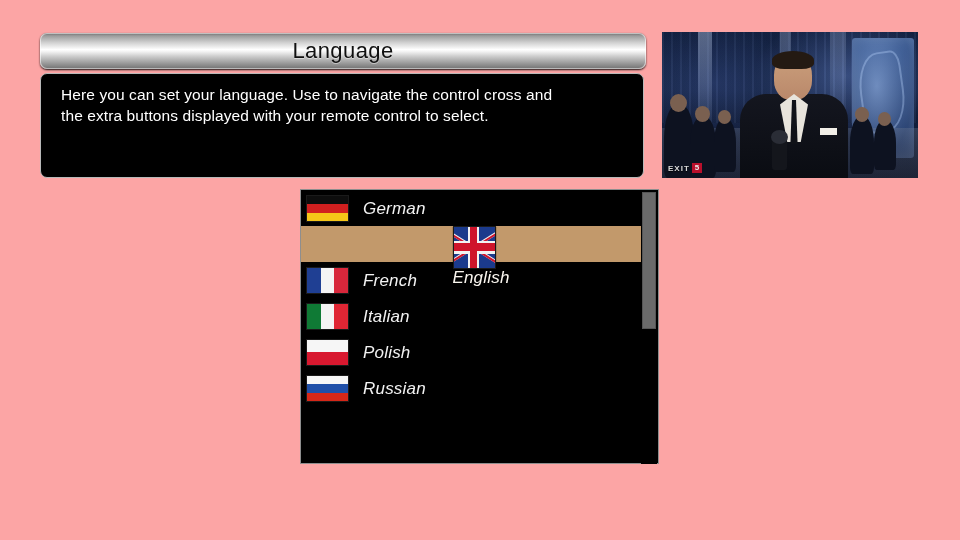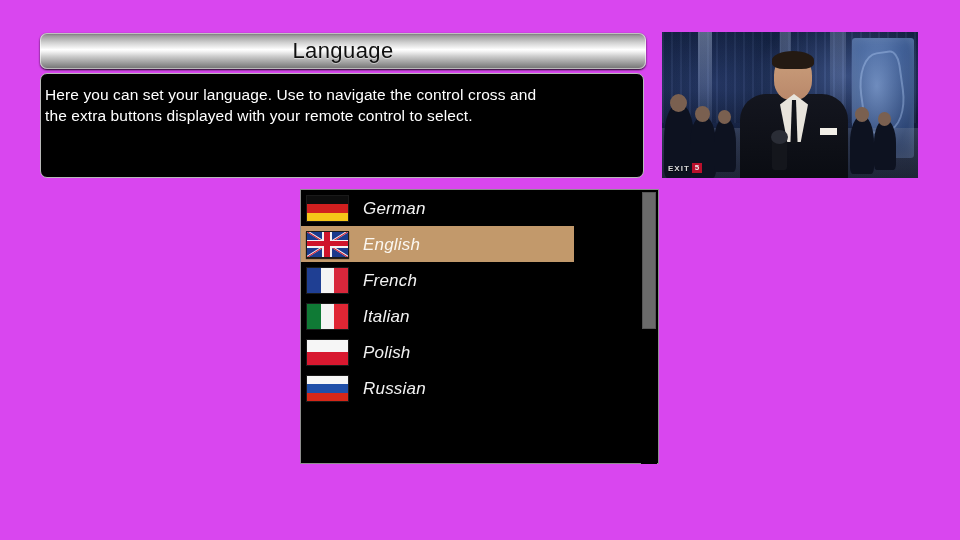--- a/index.html
+++ b/index.html
@@ -11,21 +11,21 @@
     width: 960px;
     height: 540px;
     overflow: hidden;
     font-family: "Liberation Sans", sans-serif;
     -webkit-font-smoothing: antialiased;
   }
   #screen {
     position: relative;
     width: 960px;
     height: 540px;
-    background: #d946ef;
+    background: #fca5a5;
   }
 
   
   .title-bar {
     position: absolute;
     left: 40px;
     top: 33px;
     width: 606px;
     height: 36px;
     border-radius: 7px;
@@ -58,21 +58,21 @@
   .info-panel {
     position: absolute;
     left: 40px;
     top: 73px;
     width: 604px;
     height: 105px;
     background: #000000;
     border: 1px solid #b9b9b9;
     border-radius: 7px;
     box-sizing: border-box;
-    padding: 10px 12px 0 4px;
+    padding: 10px 12px 0 20px;
   }
   .info-text {
     color: #ffffff;
     font-size: 15.5px;
     line-height: 21px;
     letter-spacing: 0.1px;
     white-space: pre-line;
   }
 
   
@@ -264,21 +264,22 @@
   .lang-row {
     position: relative;
     height: 36px;
     display: flex;
     align-items: center;
     padding-left: 5px;
     box-sizing: border-box;
   }
   .lang-row.selected {
     background: #c2996b;
-    width: 273px;
+    width: 341px;
+    flex-direction: column;
   }
   .lang-label {
     margin-left: 14px;
     color: #f2f2f2;
     font-size: 17px;
     line-height: 1;
     letter-spacing: 0.2px;
     font-style: italic;
   }
   .lang-row.selected .lang-label {

